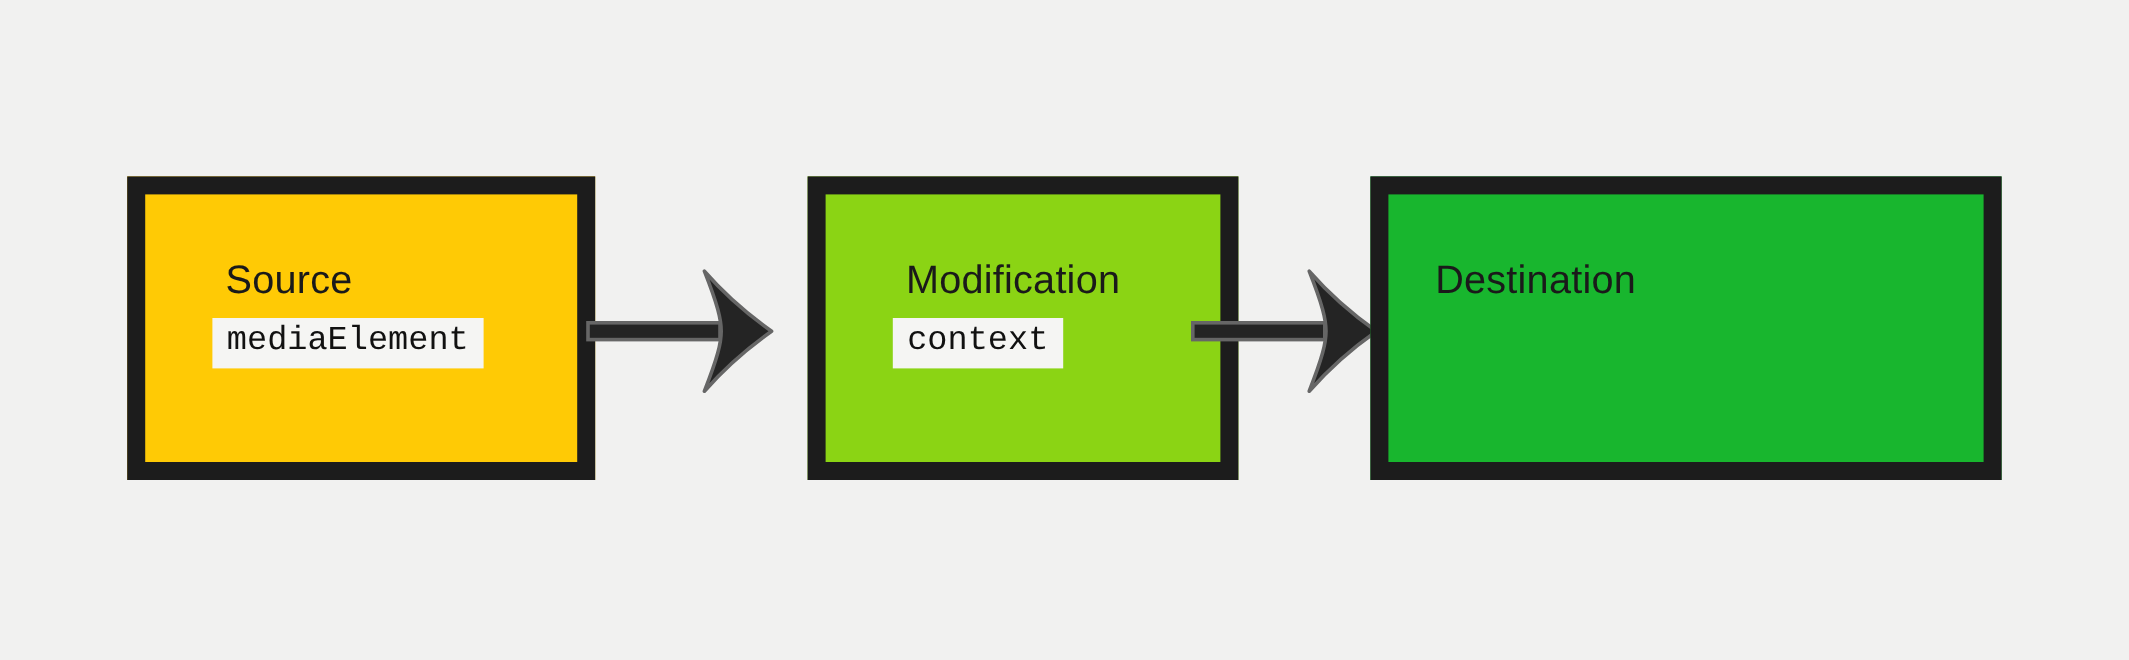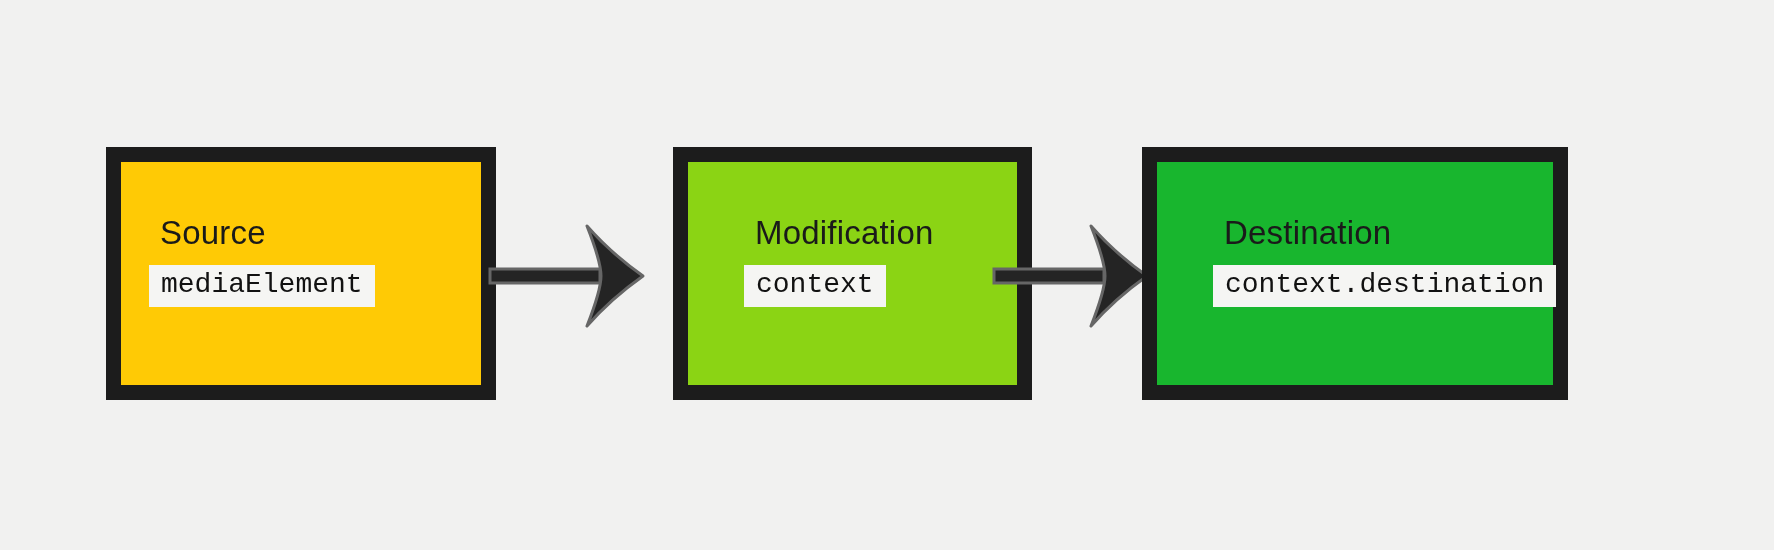--- a/index.html
+++ b/index.html
@@ -15,23 +15,23 @@
     overflow: hidden;
   }
   .node {
     position: absolute;
     top: 147px;
     height: 253px;
     box-sizing: border-box;
     border: 15px solid var(--node-border, #1C1C1C);
     padding: 52px 0 0 56px;
   }
-  .node-source      { left: 106px;  width: 390px; padding-left: 28px; }
+  .node-source      { left: 106px;  width: 390px; }
   .node-modification{ left: 673px;  width: 359px; }
-  .node-destination { left: 1142px; width: 426px; }
+  .node-destination { left: 1142px; width: 526px; padding-left: 28px; }
   .node-title {
     margin-left: 11px;
     font-size: 33px;
     line-height: 38px;
     color: var(--title-text, #1A1A1A);
     letter-spacing: 0.2px;
   }
   .node-code {
     display: inline-block;
     margin-top: 13px;
@@ -91,16 +91,15 @@
     <rect class="arrow-shaft" x="4" y="53" width="110" height="14"></rect>
     <path class="arrow-head" d="M 157,60
              C 140,48 122,34 101,10
              C 112,38 115,50 115,60
              C 115,70 112,82 101,110
              C 122,86 140,72 157,60 Z"></path>
   </svg>
 
   <div class="node node-destination" style="background-color: rgb(24, 182, 46);">
     <div class="node-title">Destination</div>
-    <span class="node-code">context.destination</span>
   </div>
 
 </div>
 
 </body></html>

